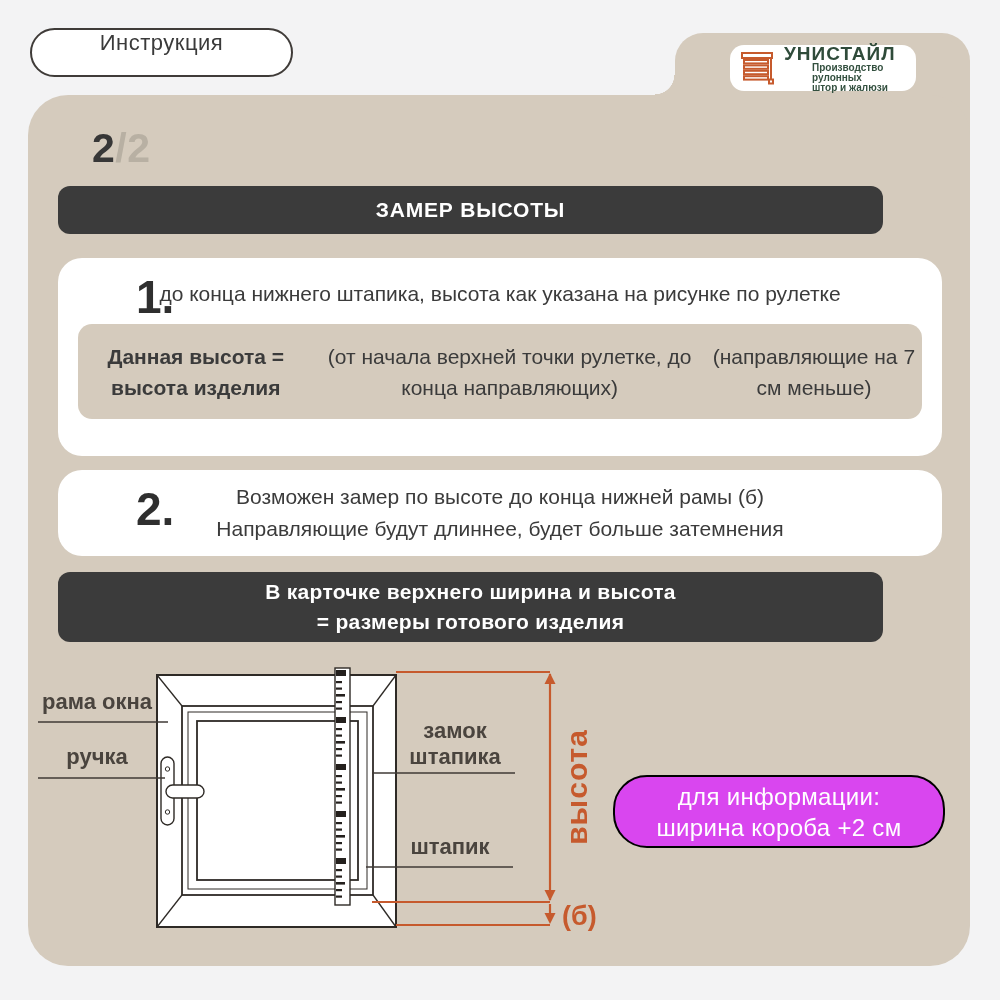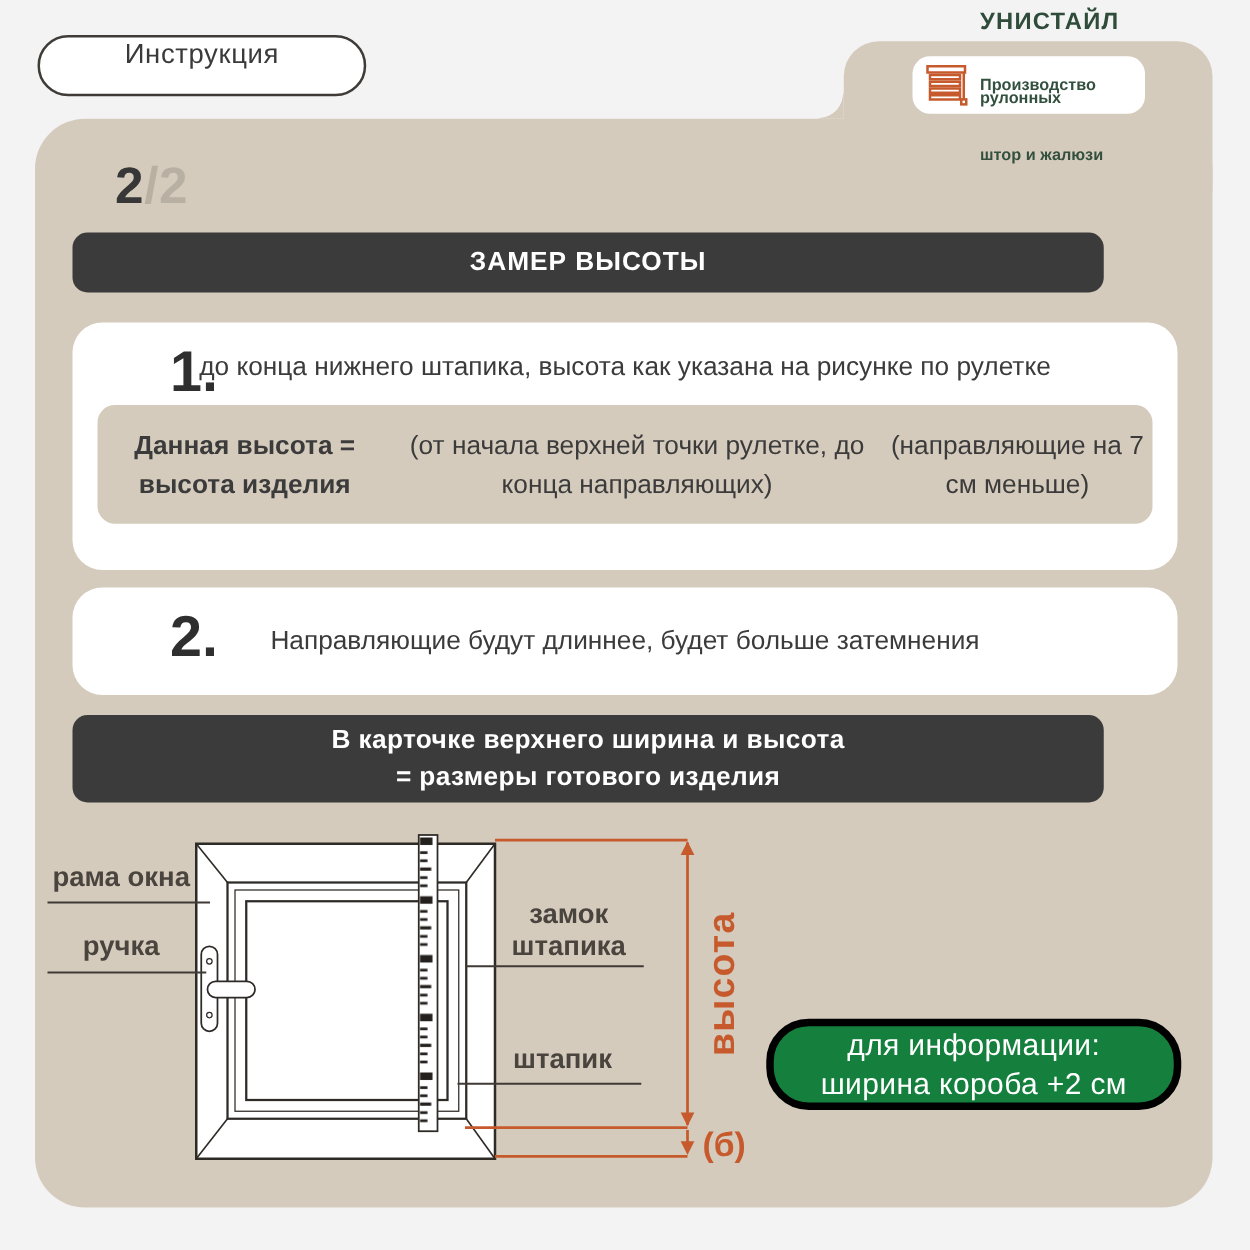--- a/index.html
+++ b/index.html
@@ -34,21 +34,21 @@
     background:radial-gradient(circle 20px at 0 0, rgba(0,0,0,0) 0 19px, #d5cbbd 19.5px);
   }
 
   
   .logo-box{
     left:730px;top:45px;width:186px;height:46px;
     background:#ffffff;border-radius:14px;
     display:flex;align-items:center;gap:6px;padding:0 8px;box-sizing:border-box;
   }
   .logo-text .name{font-size:19px;font-weight:700;color:#2f4b3a;letter-spacing:1px;line-height:19px;}
-  .logo-text .sub{font-size:13px;font-weight:700;color:#33503f;line-height:10px;}
+  .logo-text .sub{font-size:10px;font-weight:700;color:#33503f;line-height:10px;margin-left:28px;}
 
   
   .page-title{
     left:62px;top:122px;width:876px;height:52px;
     display:flex;align-items:center;
     font-size:41px;font-weight:700;color:#373737;letter-spacing:.5px;white-space:nowrap;
   }
   .page-title .pn-cur{margin-left:30px;}
   .page-title .pn-tot{color:#b8b0a3;}
 
@@ -76,23 +76,23 @@
   .note-box{
     margin-top:14px;width:844px;height:95px;background:#d5cbbd;border-radius:14px;
     display:flex;flex-direction:row;align-items:center;justify-content:center;
     font-size:21px;line-height:31px;color:#3b3b3b;text-align:center;
   }
   .note-box .bold{font-weight:700;}
 
   
   .info-box{
     left:613px;top:775px;width:332px;height:73px;
-    background:#15803d;border:6px solid #000000;border-radius:34px;
+    background:#d946ef;border:2px solid #000000;border-radius:34px;
     display:flex;flex-direction:column;align-items:center;justify-content:center;
-    color:#ffffff;font-size:24px;line-height:31px;box-sizing:border-box;letter-spacing:.3px;margin-top:40px;
+    color:#ffffff;font-size:24px;line-height:31px;box-sizing:border-box;letter-spacing:.3px;
   }
 
   
   svg.diagram{left:0;top:640px;width:1000px;height:330px;}
   .dia-label{font-family:"Liberation Sans",sans-serif;font-weight:700;font-size:22px;fill:#4a443e;}
   .dia-orange-label{font-family:"Liberation Sans",sans-serif;font-weight:700;fill:#c65a2d;}
 </style>
 </head>
 <body>
 
@@ -111,21 +111,21 @@
         <rect x="4" y="5" width="30" height="5"></rect>
         <rect x="6" y="12" width="24" height="3.4"></rect>
         <rect x="6" y="17.4" width="24" height="3.4"></rect>
         <rect x="6" y="22.8" width="24" height="3.4"></rect>
         <rect x="6" y="28.2" width="24" height="3.4"></rect>
         <line x1="33" y1="10" x2="33" y2="31"></line>
         <rect x="31" y="31.5" width="4" height="4"></rect>
       </g>
     </svg>
   </span>
-  <span class="logo-text" style="display:flex;flex-direction:column;gap:36px;">
+  <span class="logo-text" style="display:flex;flex-direction:column;">
     <span class="name">УНИСТАЙЛ</span>
     <span class="sub">Производство рулонных</span>
     <span class="sub">штор и жалюзи</span>
   </span>
 </div>
 
 <div class="abs page-title">
   <span class="pn-cur">2</span>
   <span class="pn-tot">/2</span>
 </div>
@@ -142,20 +142,21 @@
   <div class="note-box">
     <div class="bold">Данная высота = высота изделия</div>
     <div>(от начала верхней точки рулетке, до конца направляющих)</div>
     <div>(направляющие на 7 см меньше)</div>
   </div>
 </div>
 
 <div class="abs step-box box2">
   <span class="step-num">2.</span>
   <div class="step-text">
+    <div>Возможен замер по высоте до конца нижней рамы (б)</div>
     <div>Направляющие будут длиннее, будет больше затемнения</div>
   </div>
 </div>
 
 <div class="abs dark-bar bar2">
   <div>В карточке верхнего ширина и высота</div>
   <div>= размеры готового изделия</div>
 </div>
 
 <svg class="abs diagram" viewBox="0 640 1000 330">

